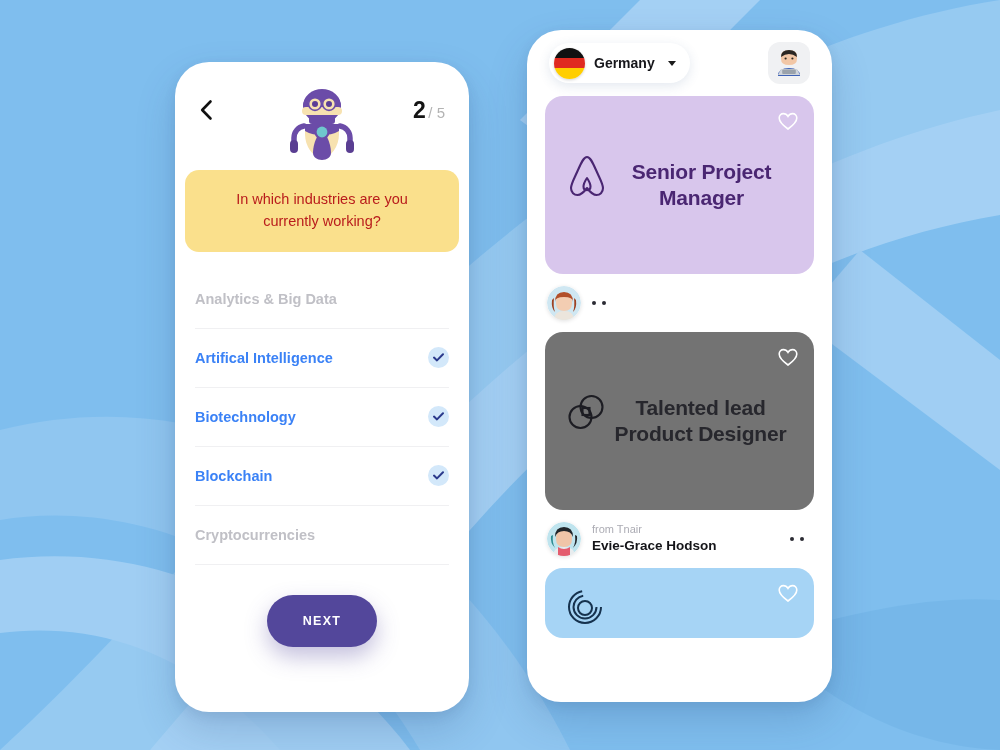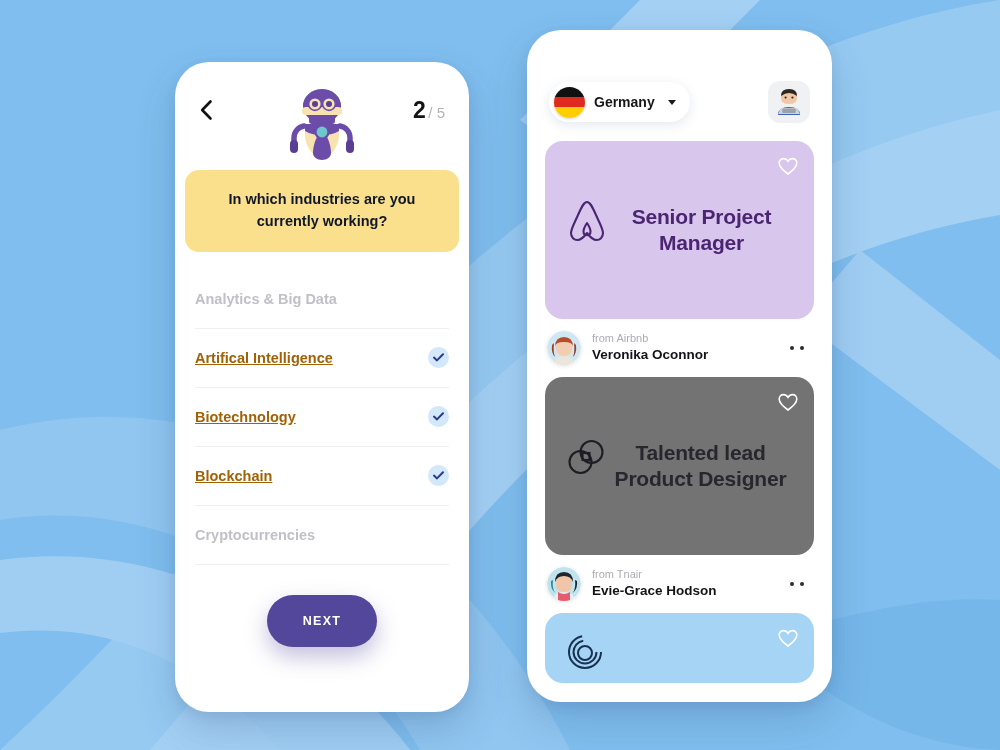--- a/index.html
+++ b/index.html
@@ -46,55 +46,54 @@
   .counter .tot { font-size:15px; color:#b3b3b3; margin-left:3px; }
 
   .question-banner {
     margin:12px 10px 0 10px;
     background:#FAE08C;
     border-radius:14px;
     padding:19px 22px;
     text-align:center;
     font-size:14.5px;
     line-height:1.5;
-    color:#0f172a;
-    font-weight:700;
+    color:#b91c1c;
+    font-weight:400;
   }
 
   .opt-list { margin:18px 20px 0 20px; }
   .opt-row {
     display:flex; align-items:center; justify-content:space-between;
     height:59px;
     border-bottom:1px solid #f0f0f2;
   }
   .opt-label { font-size:14.5px; }
-  .opt-row.sel .opt-label { color:#a16207; font-weight:bold;text-decoration:underline; }
+  .opt-row.sel .opt-label { color:#3b82f6; font-weight:bold; }
   .opt-row.unsel .opt-label { color:#c0c0c6; font-weight:700; }
   .check {
     width:21px; height:21px; border-radius:50%;
     background:#D3E8FA;
     display:flex; align-items:center; justify-content:center;
     flex:0 0 auto;
   }
 
   .next-wrap { display:flex; justify-content:center; margin-top:30px; }
   .next-btn {
     width:110px; height:52px; border-radius:26px;
     background:#53479B;
     color:#fff; font-size:12.5px; font-weight:bold; letter-spacing:1.3px;
     display:flex; align-items:center; justify-content:center;
     border:none; cursor:pointer;
     box-shadow:0 10px 22px rgba(83,71,155,.34);
   }
 
   
   .r-topbar {
-    height:78px; display:flex; align-items:center; justify-content:space-between;
+    height:66px; display:flex; align-items:center; justify-content:space-between;
     padding:0 22px;
-    margin-top:33px;
   }
   .country-pill {
     display:flex; align-items:center; gap:9px;
     background:#fff; border-radius:22px; height:40px;
     padding:0 14px 0 5px;
     box-shadow:0 3px 12px rgba(60,90,140,.14);
   }
   .flag {
     width:31px; height:31px; border-radius:50%; overflow:hidden;
     flex:0 0 auto; box-shadow:0 1px 3px rgba(0,0,0,.18);
@@ -285,24 +284,20 @@
       <span class="author-pic">
         <svg width="34" height="34" viewBox="0 0 34 34">
           <circle cx="17" cy="17" r="17" fill="#CFE7F2"></circle>
           <path d="M7 34 q0-9 10-9 q10 0 10 9 z" fill="#EBE5DC"></path>
           <path d="M17 7 q8 0 8 10 q0 8 -8 8 q-8 0 -8 -8 q0 -10 8 -10 z" fill="#F3CDB2"></path>
           <path d="M8 16 q0-10 9-10 q9 0 9 10 q0 -5 -9 -5 q-9 0 -9 5 z" fill="#B24F2A"></path>
           <path d="M7 12 q-1 9 1 14 q-4 -4 -3 -12 z" fill="#9E4223"></path>
           <path d="M27 12 q1 9 -1 14 q4 -4 3 -12 z" fill="#9E4223"></path>
         </svg>
       </span>
-      <span class="author-text">
-        <span class="author-from" style="display:block">from Airbnb</span>
-        <span class="author-name" style="display:block">Veronika Oconnor</span>
-      </span>
       <span class="dots">
           <b></b>
           <b></b>
         </span>
     </div>
 
     <div class="job-card" style="background:#737373;color:#27272D;">
       <span class="heart">
         <svg width="20" height="19" viewBox="0 0 20 19">
             <path d="M10 17 C3 12 1.2 8.4 1.2 6 C1.2 3.3 3.2 1.6 5.4 1.6 C7.2 1.6 9 2.8 10 4.4 C11 2.8 12.8 1.6 14.6 1.6 C16.8 1.6 18.8 3.3 18.8 6 C18.8 8.4 17 12 10 17 Z" fill="none" stroke="#ffffff" stroke-width="1.6"></path>

